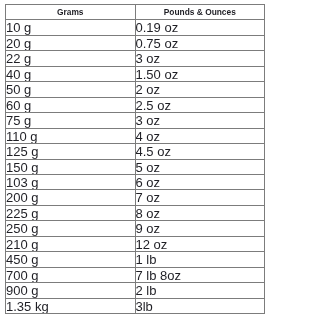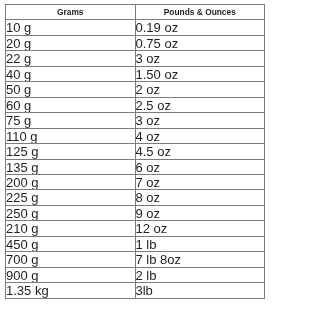--- a/index.html
+++ b/index.html
@@ -100,21 +100,25 @@
       </tr>
       <tr>
         <td>110 g</td>
         <td>4 oz</td>
       </tr>
       <tr>
         <td>125 g</td>
         <td>4.5 oz</td>
       </tr>
       <tr>
-        <td>135 g</td>
+        <td>150 g</td>
+        <td>5 oz</td>
+      </tr>
+      <tr>
+        <td>103 g</td>
         <td>6 oz</td>
       </tr>
       <tr>
         <td>200 g</td>
         <td>7 oz</td>
       </tr>
       <tr>
         <td>225 g</td>
         <td>8 oz</td>
       </tr>

